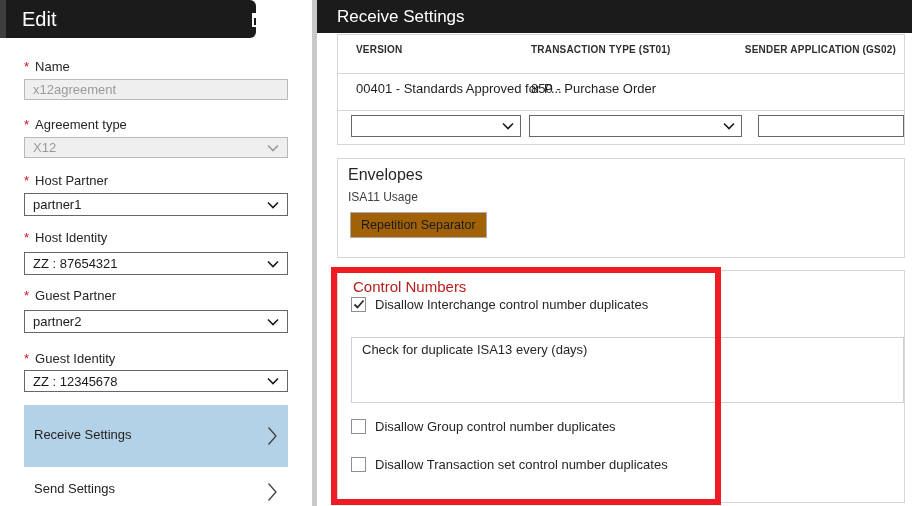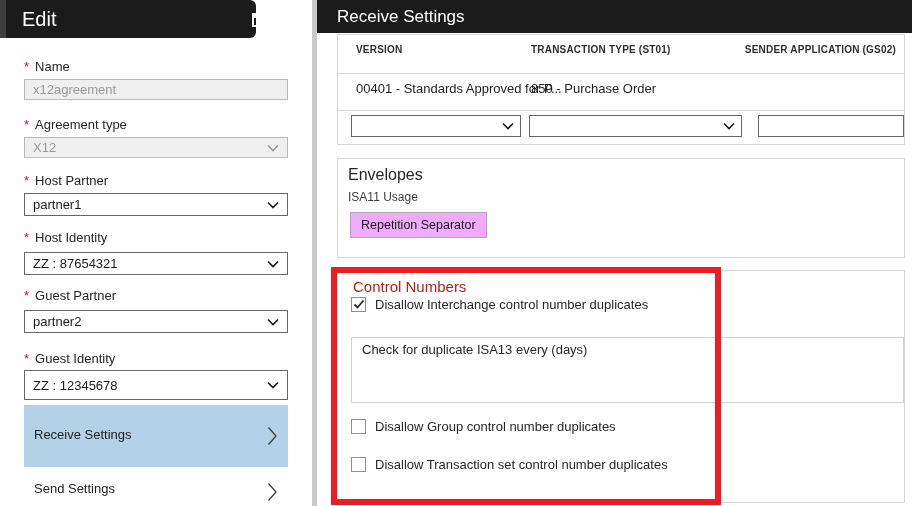--- a/index.html
+++ b/index.html
@@ -22,21 +22,21 @@
     border:1px solid #666; display:flex; align-items:center; padding:0 8px; font-size:13px; color:#1a1a1a; }
   .ctrl .val { flex:1 1 auto; white-space:nowrap; overflow:hidden; }
   .ctrl.select { cursor:pointer; }
   .ctrl.disabled { background:#efefef; border-color:#b9b9b9; color:#9a9a9a; cursor:default; }
   .ctrl.disabled svg path { stroke:#9a9a9a; }
   .f0l{top:59px} .f0c{top:79px;height:21px}
   .f1l{top:117px}.f1c{top:137px;height:21px}
   .f2l{top:173px}.f2c{top:193px;height:23px}
   .f3l{top:230px}.f3c{top:252px;height:23px}
   .f4l{top:288px}.f4c{top:310px;height:23px}
-  .f5l{top:351px}.f5c{top:370px;height:30px}
+  .f5l{top:351px}.f5c{top:370px;height:22px}
   input.txt { font-family:"Liberation Sans", sans-serif; }
   .nav-item { position:absolute; left:24px; width:264px; background:#fff; cursor:pointer; }
   .nav-receive { top:405px; height:62px; background:#b3d2e8; }
   .nav-send { top:471px; height:62px; }
   .nav-item .nav-label { position:absolute; left:10px; font-size:13px; color:#222; }
   .nav-receive .nav-label { top:22px; }
   .nav-send .nav-label { top:10px; }
   .nav-item .chev-right { position:absolute; right:10px; }
   .nav-receive .chev-right { top:21px; }
   .nav-send .chev-right { top:11px; }
@@ -60,21 +60,21 @@
   .mini { position:absolute; top:80px; height:22px; box-sizing:border-box; border:1px solid #666;
     background:#fff; display:flex; align-items:center; padding:0 6px; font-size:13px; }
   .mini .val { flex:1 1 auto; }
   .dd1 { left:13px; width:170px; cursor:pointer; }
   .dd2 { left:191px; width:213px; cursor:pointer; }
   .inp3 { left:420px; width:146px; padding:0; }
   .inp3 input { width:100%; height:100%; border:0; outline:none; padding:0 6px; box-sizing:border-box; font-size:13px; }
   .sec-heading { position:absolute; left:10px; top:7px; font-size:16px; color:#262626; }
   .env-label { position:absolute; left:10px; top:31px; font-size:12px; color:#404040; }
   .toggle-group { position:absolute; left:12px; top:53px; display:flex; }
-  .toggle-btn { box-sizing:border-box; border:1px solid #ababab; background:#f0abfc; height:26px;
+  .toggle-btn { box-sizing:border-box; border:1px solid #ababab; background:#a16207; height:26px;
     display:flex; align-items:center; padding:0 10px; font-size:12.5px; color:#1a1a1a; cursor:pointer; }
   .toggle-btn.selected { background:#bce4f3; }
   .toggle-btn + .toggle-btn { border-left:none; }
   .cn-heading { position:absolute; left:15px; top:7px; font-size:15px; color:#b91c1c; }
   .cb-row { position:absolute; left:13px; display:flex; align-items:center; cursor:pointer; }
   .cb1 { top:26px; } .cb2 { top:148px; } .cb3 { top:186px; }
   .checkbox { width:15px; height:15px; box-sizing:border-box; border:1px solid #8f8f8f; background:#fff;
     display:flex; align-items:center; justify-content:center; flex:0 0 auto; }
   .cb-label { margin-left:9px; font-size:13px; color:#262626; white-space:nowrap; }
   .sub-box { position:absolute; left:13px; right:0; top:66px; height:66px; box-sizing:border-box;

